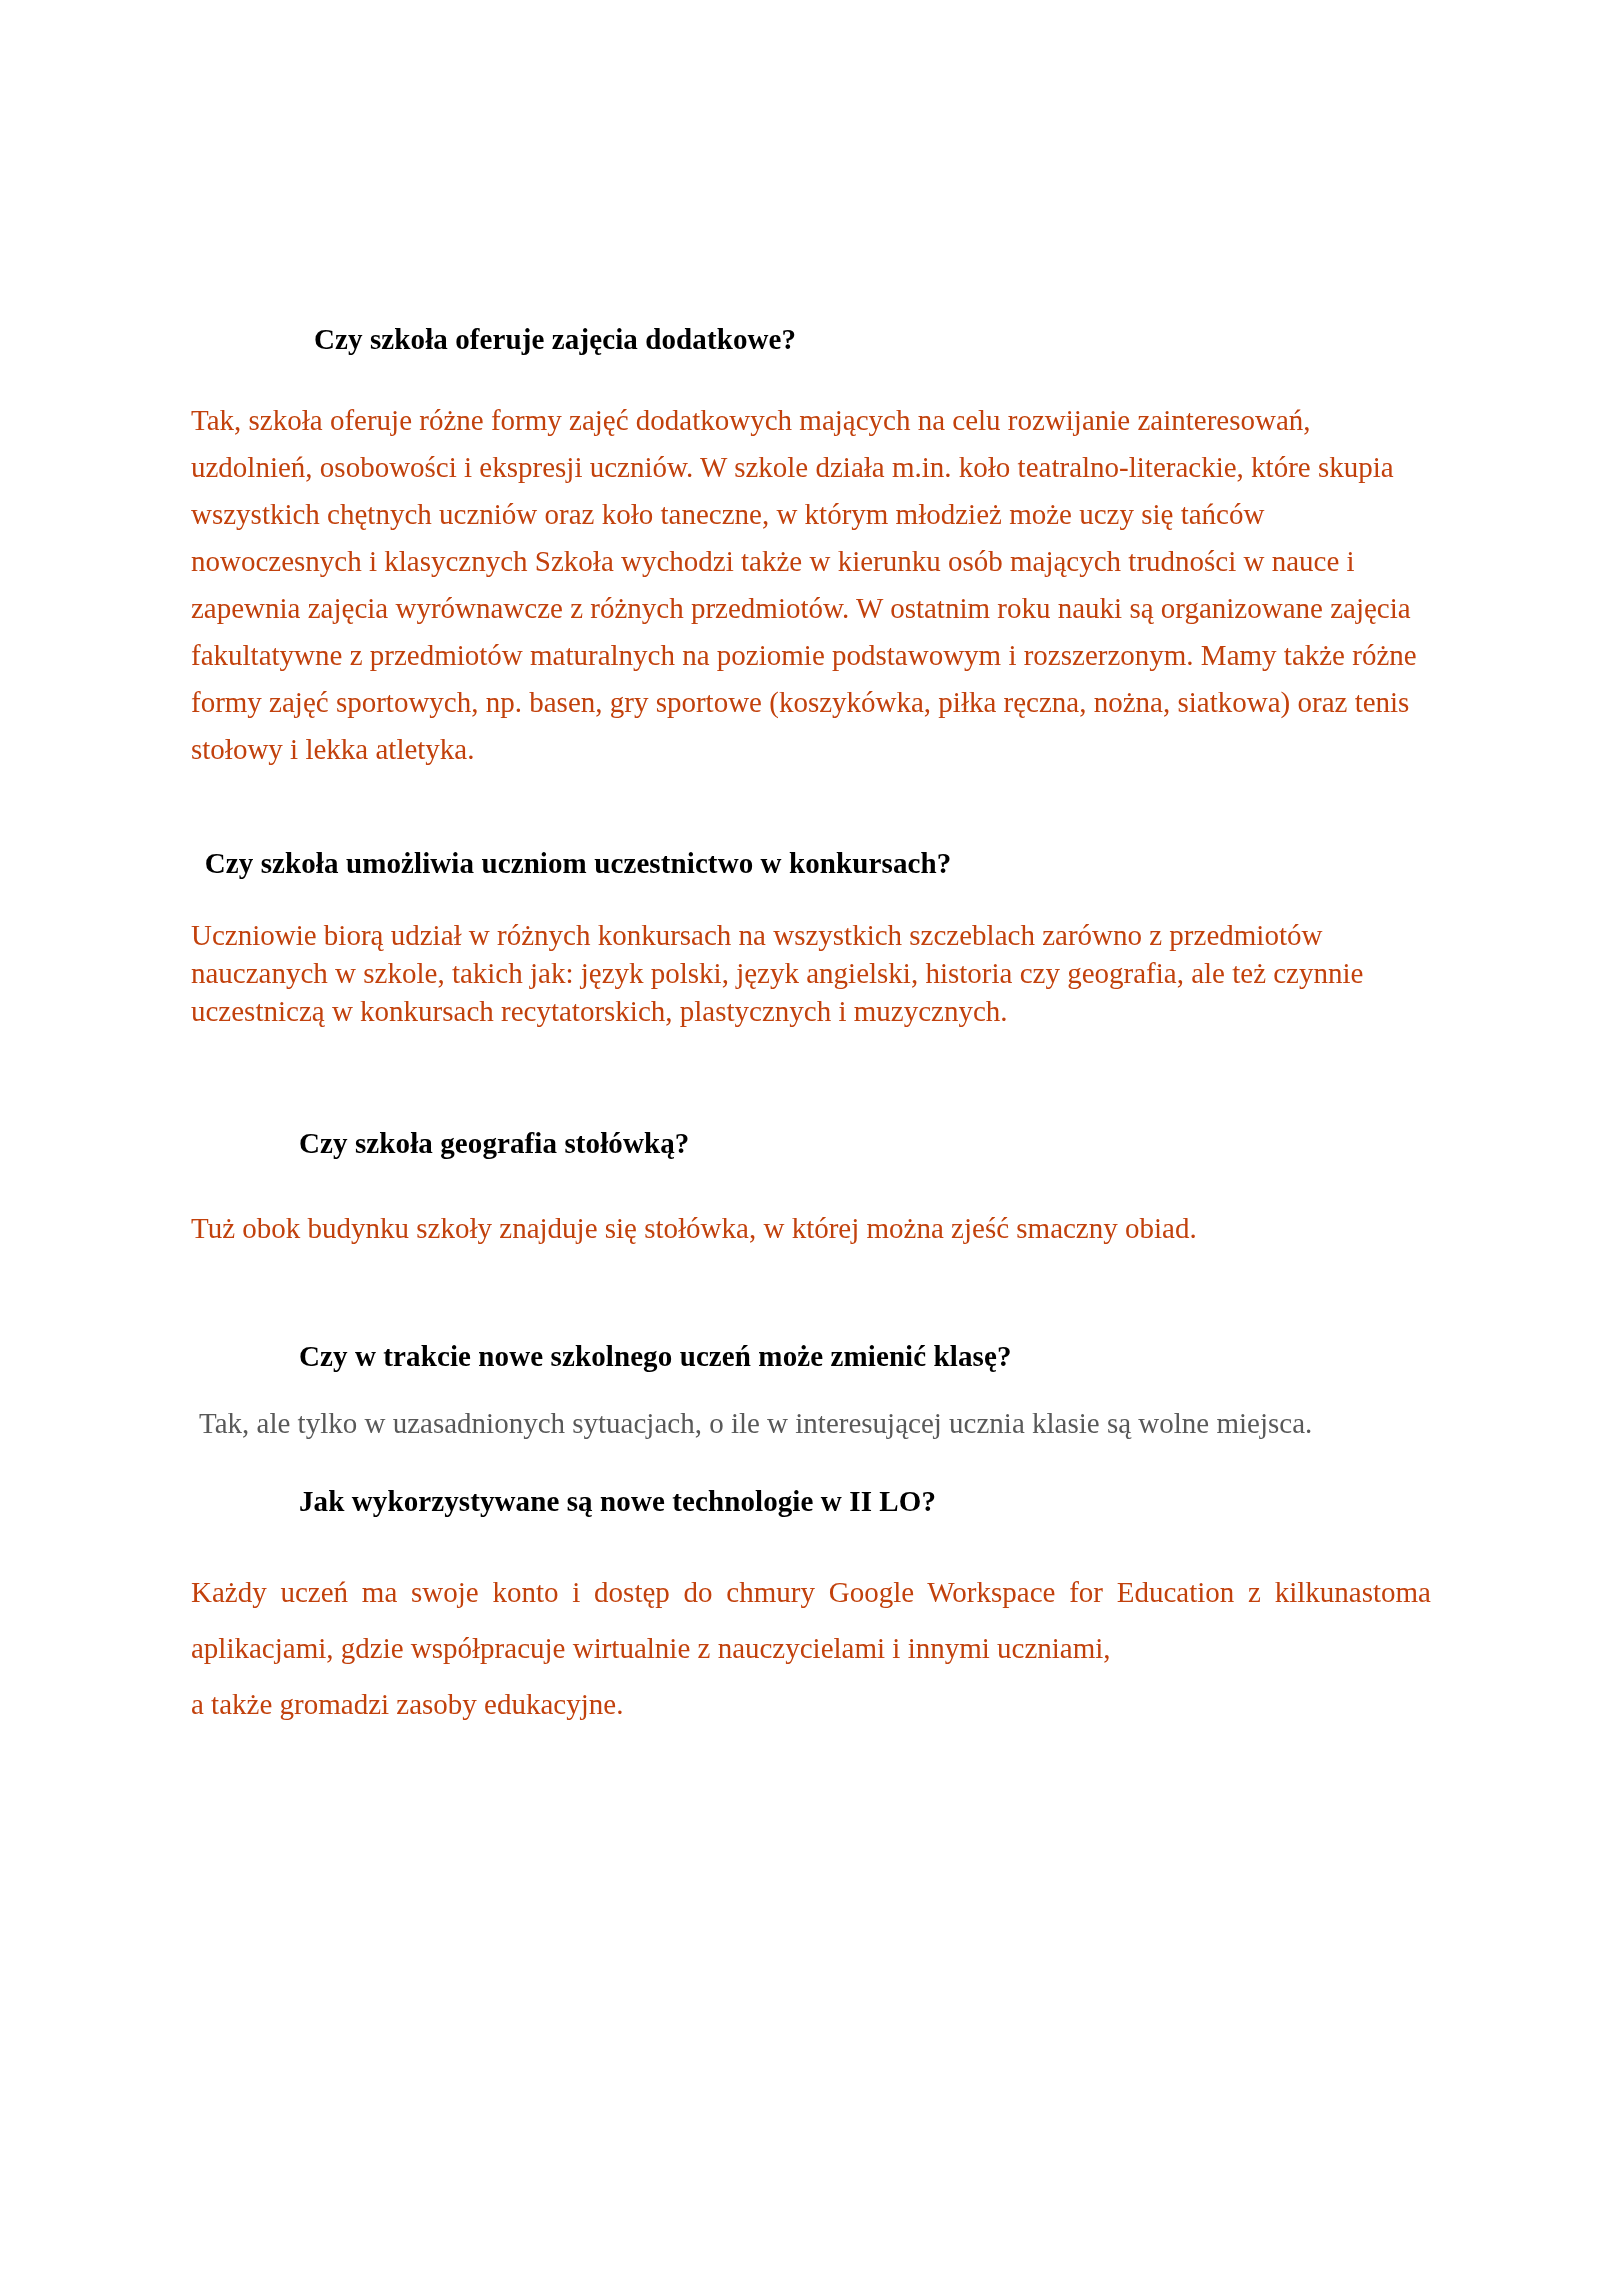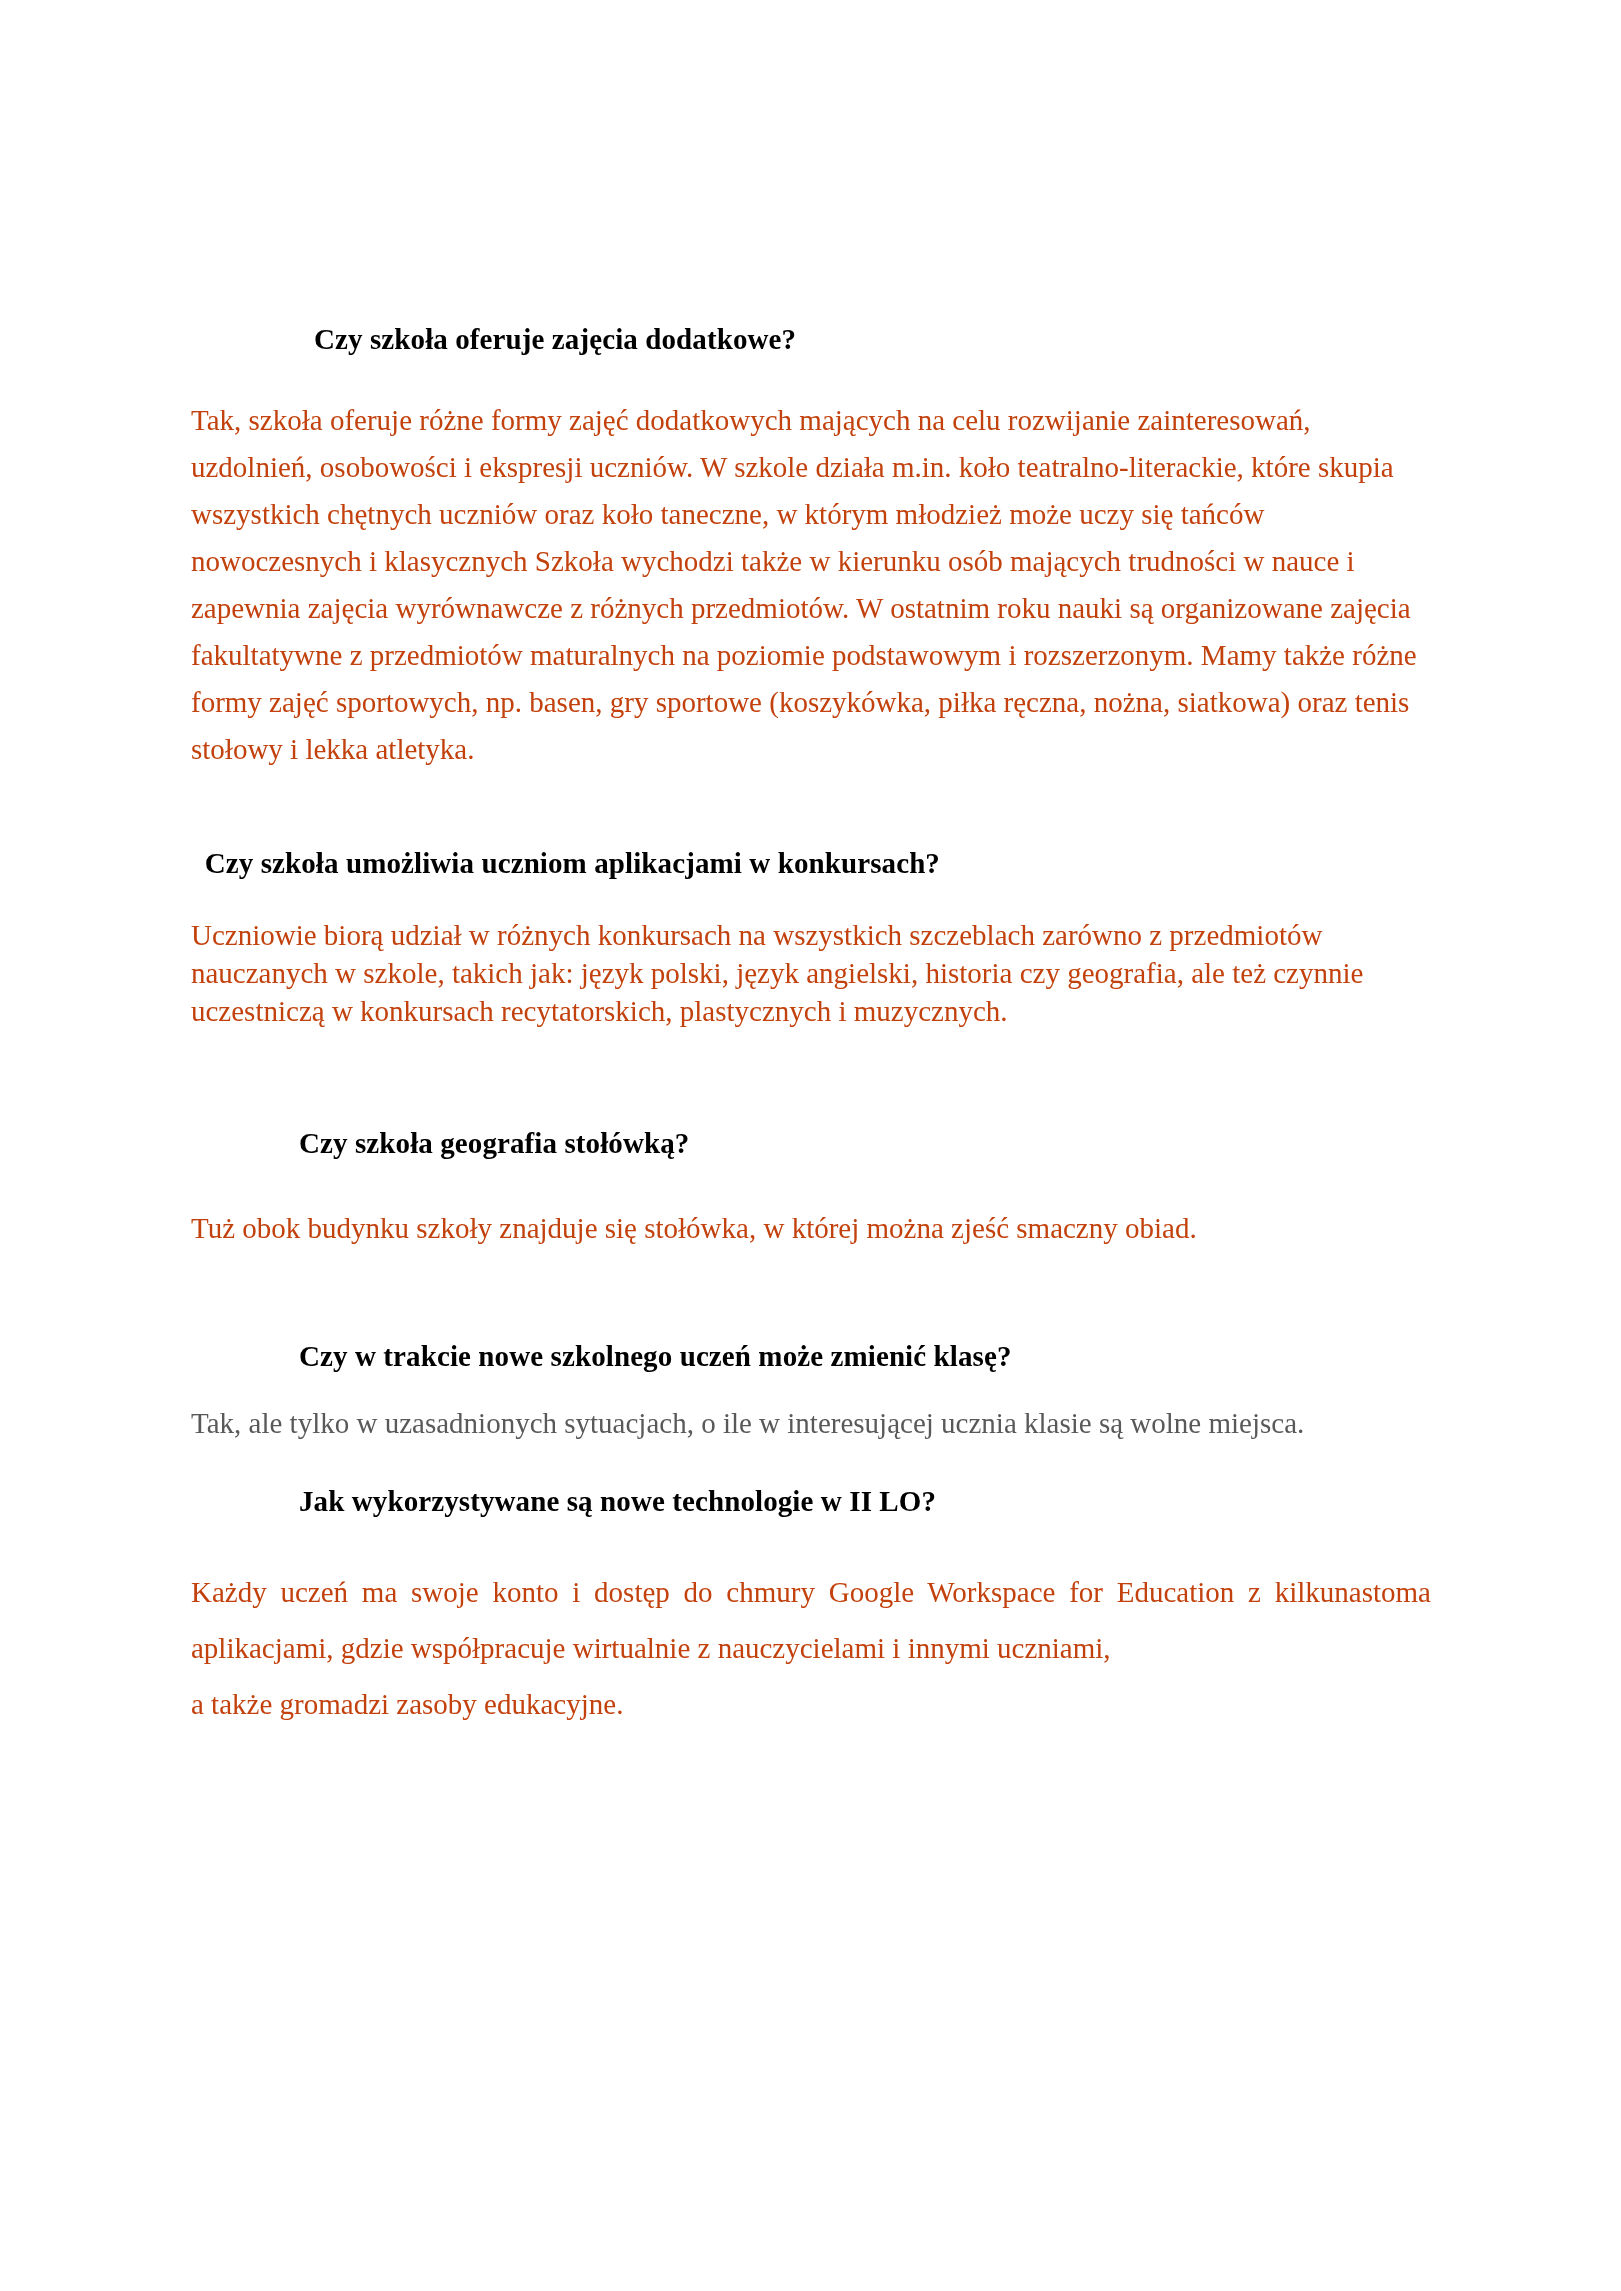--- a/index.html
+++ b/index.html
@@ -38,35 +38,35 @@
     font-weight: normal;
   }
   
   .blk-1 { margin-top: 323px; padding-left: 123px; }
   .p-1 { margin-top: 41px; line-height: 1.62; }
   .blk-2 { margin-top: 74px; padding-left: 13.7px; }
   .p-2 { margin-top: 37px; line-height: 1.31; }
   .blk-3 { margin-top: 96px; padding-left: 108px; }
   .p-3 { margin-top: 46px; line-height: 1.5; }
   .blk-4 { margin-top: 90px; padding-left: 108px; }
-  .p-4 { margin-top: 29px; line-height: 1.43; color: #595959; }
+  .p-4 { margin-top: 29px; line-height: 1.43; color: #595959; margin-left: 8px; }
   .blk-5 { margin-top: 41px; padding-left: 108px; }
   .p-5 { margin-top: 47px; line-height: 1.93; text-align: justify; }
   .p-5 .last-line { display: block; }
 </style>
 </head>
 <body>
 
 <div class="page">
   <div class="content">
 
     <div class="q-heading blk-1">Czy szkoła oferuje zajęcia dodatkowe?</div>
     <div class="body-text p-1">Tak, szkoła oferuje różne formy zajęć dodatkowych mających na celu rozwijanie zainteresowań, uzdolnień, osobowości i  ekspresji uczniów. W szkole działa m.in. koło teatralno-literackie, które skupia wszystkich chętnych uczniów oraz koło taneczne, w którym młodzież  może uczy się tańców nowoczesnych i klasycznych Szkoła wychodzi także w kierunku osób mających trudności w nauce i zapewnia zajęcia wyrównawcze z różnych przedmiotów. W  ostatnim roku nauki  są organizowane  zajęcia fakultatywne z przedmiotów maturalnych na poziomie podstawowym i rozszerzonym. Mamy także różne formy zajęć sportowych, np. basen, gry sportowe (koszykówka, piłka ręczna, nożna, siatkowa) oraz tenis stołowy i lekka atletyka.</div>
 
-    <div class="q-heading blk-2"> Czy szkoła umożliwia uczniom aplikacjami w konkursach?</div>
+    <div class="q-heading blk-2"> Czy szkoła umożliwia uczniom uczestnictwo w konkursach?</div>
     <div class="body-text p-2">Uczniowie  biorą udział w różnych  konkursach na wszystkich szczeblach zarówno z przedmiotów nauczanych w szkole, takich jak:  język polski, język  angielski, historia czy geografia, ale też czynnie uczestniczą w konkursach recytatorskich, plastycznych i muzycznych.</div>
 
     <div class="q-heading blk-3">Czy szkoła geografia stołówką?</div>
     <div class="body-text p-3">Tuż obok budynku szkoły znajduje się stołówka, w której można zjeść smaczny obiad.</div>
 
     <div class="q-heading blk-4">Czy  w trakcie nowe szkolnego uczeń może zmienić klasę?</div>
     <div class="body-text p-4">Tak, ale tylko w uzasadnionych sytuacjach, o ile w interesującej ucznia klasie są wolne miejsca.</div>
 
     <div class="q-heading blk-5">Jak wykorzystywane są nowe technologie w II LO?</div>
     <div class="body-text p-5">

